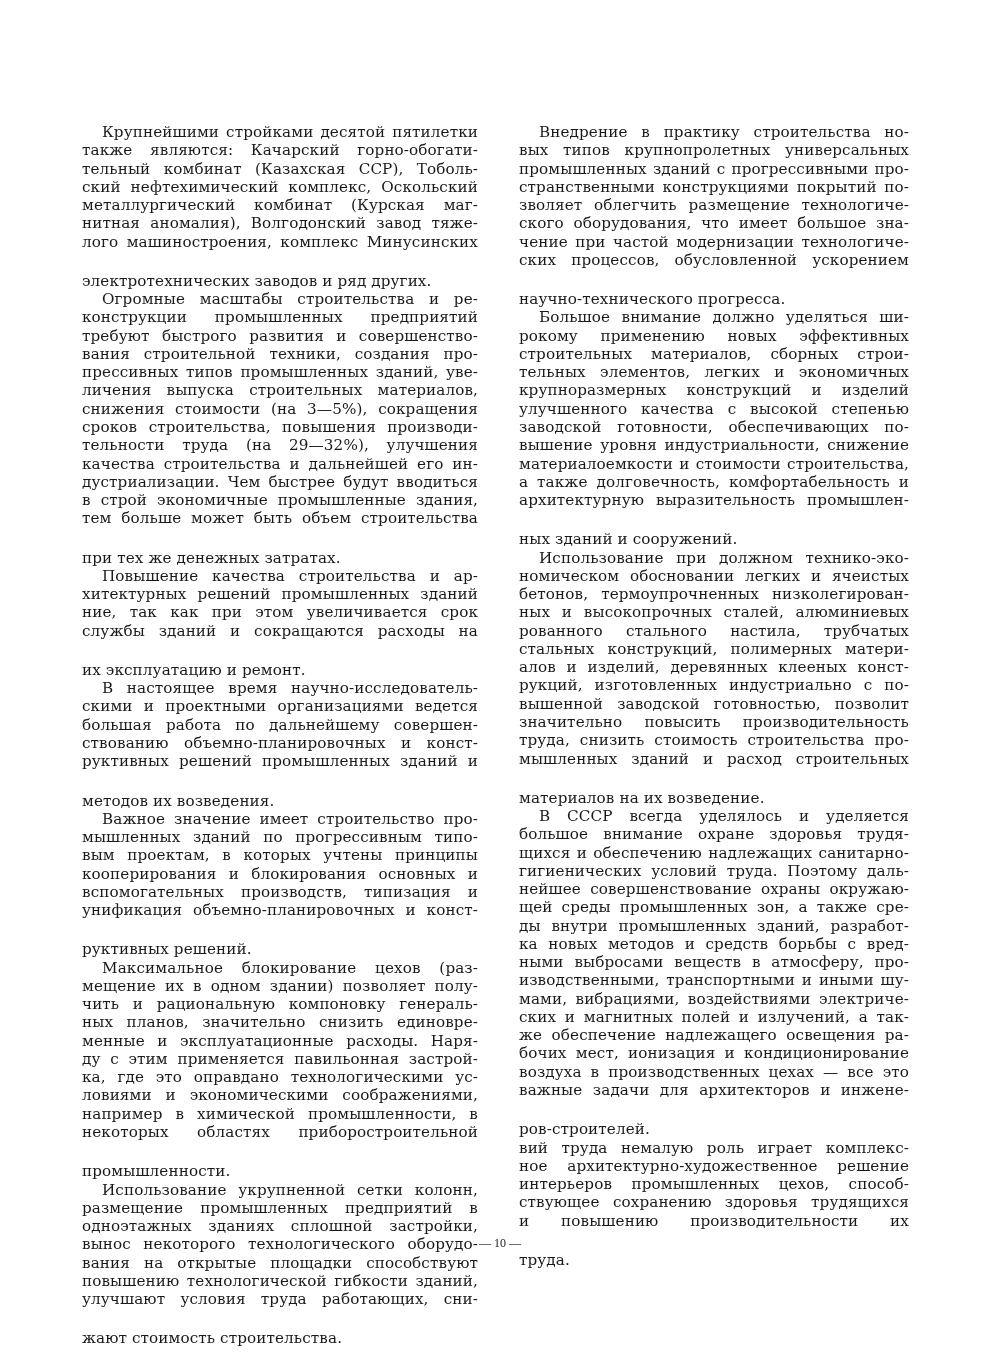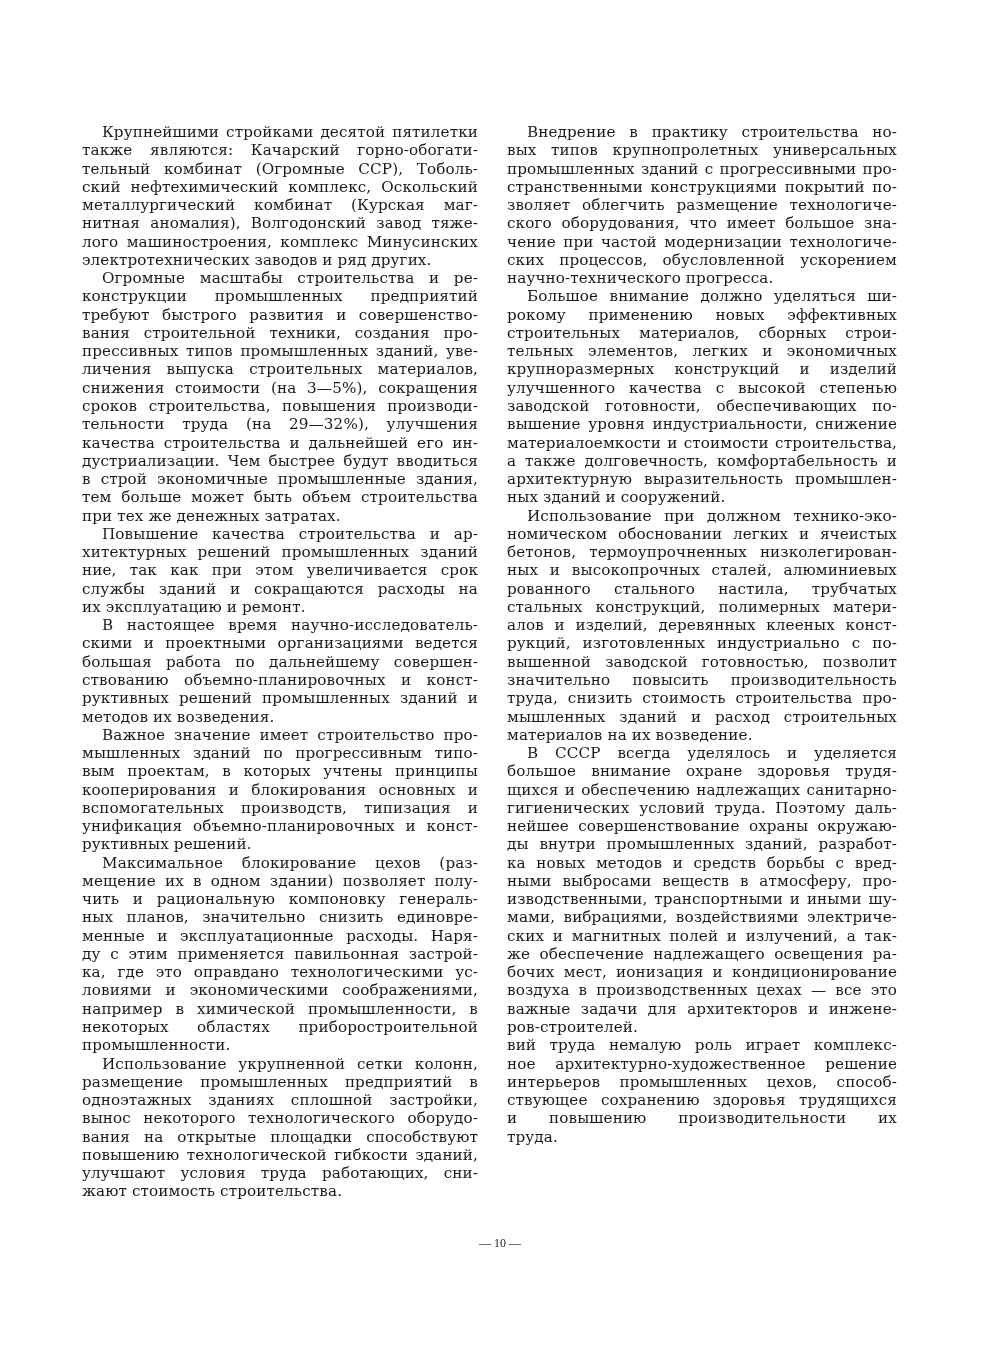--- a/index.html
+++ b/index.html
@@ -1,37 +1,37 @@
 <!DOCTYPE html>
 <html><head>
 <meta charset="utf-8">
 <style>
   html, body { margin:0; padding:0; background:#ffffff; }
   body { width:1000px; height:1366px; position:relative; overflow:hidden;
          font-family:"DejaVu Serif","Liberation Serif",serif; color:#1a1a1a; }
   .col { position:absolute; top:123px; }
   .col.left { left:82px; width:396px; }
-  .col.right { left:507px; width:390px; }
+  .col.right { left:519px; width:390px; }
   .para { margin:0; }
   .line { display:block; height:18.27px; line-height:18.27px; font-size:15.2px;
           white-space:nowrap; text-align:justify; text-align-last:justify;
           letter-spacing:0.1px; }
-  .line.last { text-align-last:left; }
+  .line.last { text-align-last:left;margin-top:21px; }
   .line.indent { padding-left:20px; }
   .pagenum { position:absolute; top:1236px; left:0; width:1000px; text-align:center;
              font-size:12px; font-family:"Liberation Serif",serif; }
 </style>
 </head>
 <body>
 
 <div class="col left" id="leftCol">
     <div class="para">
       <span class="line indent">Крупнейшими стройками десятой пятилетки</span>
       <span class="line">также являются: Качарский горно-обогати-</span>
-      <span class="line">тельный комбинат (Огромные ССР), Тоболь-</span>
+      <span class="line">тельный комбинат (Казахская ССР), Тоболь-</span>
       <span class="line">ский нефтехимический комплекс, Оскольский</span>
       <span class="line">металлургический комбинат (Курская маг-</span>
       <span class="line">нитная аномалия), Волгодонский завод тяже-</span>
       <span class="line">лого машиностроения, комплекс Минусинских</span>
       <span class="line last">электротехнических заводов и ряд других.</span>
     </div>
     <div class="para">
       <span class="line indent">Огромные масштабы строительства и ре-</span>
       <span class="line">конструкции промышленных предприятий</span>
       <span class="line">требуют быстрого развития и совершенство-</span>
@@ -135,20 +135,21 @@
       <span class="line">труда, снизить стоимость строительства про-</span>
       <span class="line">мышленных зданий и расход строительных</span>
       <span class="line last">материалов на их возведение.</span>
     </div>
     <div class="para">
       <span class="line indent">В СССР всегда уделялось и уделяется</span>
       <span class="line">большое внимание охране здоровья трудя-</span>
       <span class="line">щихся и обеспечению надлежащих санитарно-</span>
       <span class="line">гигиенических условий труда. Поэтому даль-</span>
       <span class="line">нейшее совершенствование охраны окружаю-</span>
+      <span class="line">щей среды промышленных зон, а также сре-</span>
       <span class="line">ды внутри промышленных зданий, разработ-</span>
       <span class="line">ка новых методов и средств борьбы с вред-</span>
       <span class="line">ными выбросами веществ в атмосферу, про-</span>
       <span class="line">изводственными, транспортными и иными шу-</span>
       <span class="line">мами, вибрациями, воздействиями электриче-</span>
       <span class="line">ских и магнитных полей и излучений, а так-</span>
       <span class="line">же обеспечение надлежащего освещения ра-</span>
       <span class="line">бочих мест, ионизация и кондиционирование</span>
       <span class="line">воздуха в производственных цехах — все это</span>
       <span class="line">важные задачи для архитекторов и инжене-</span>

